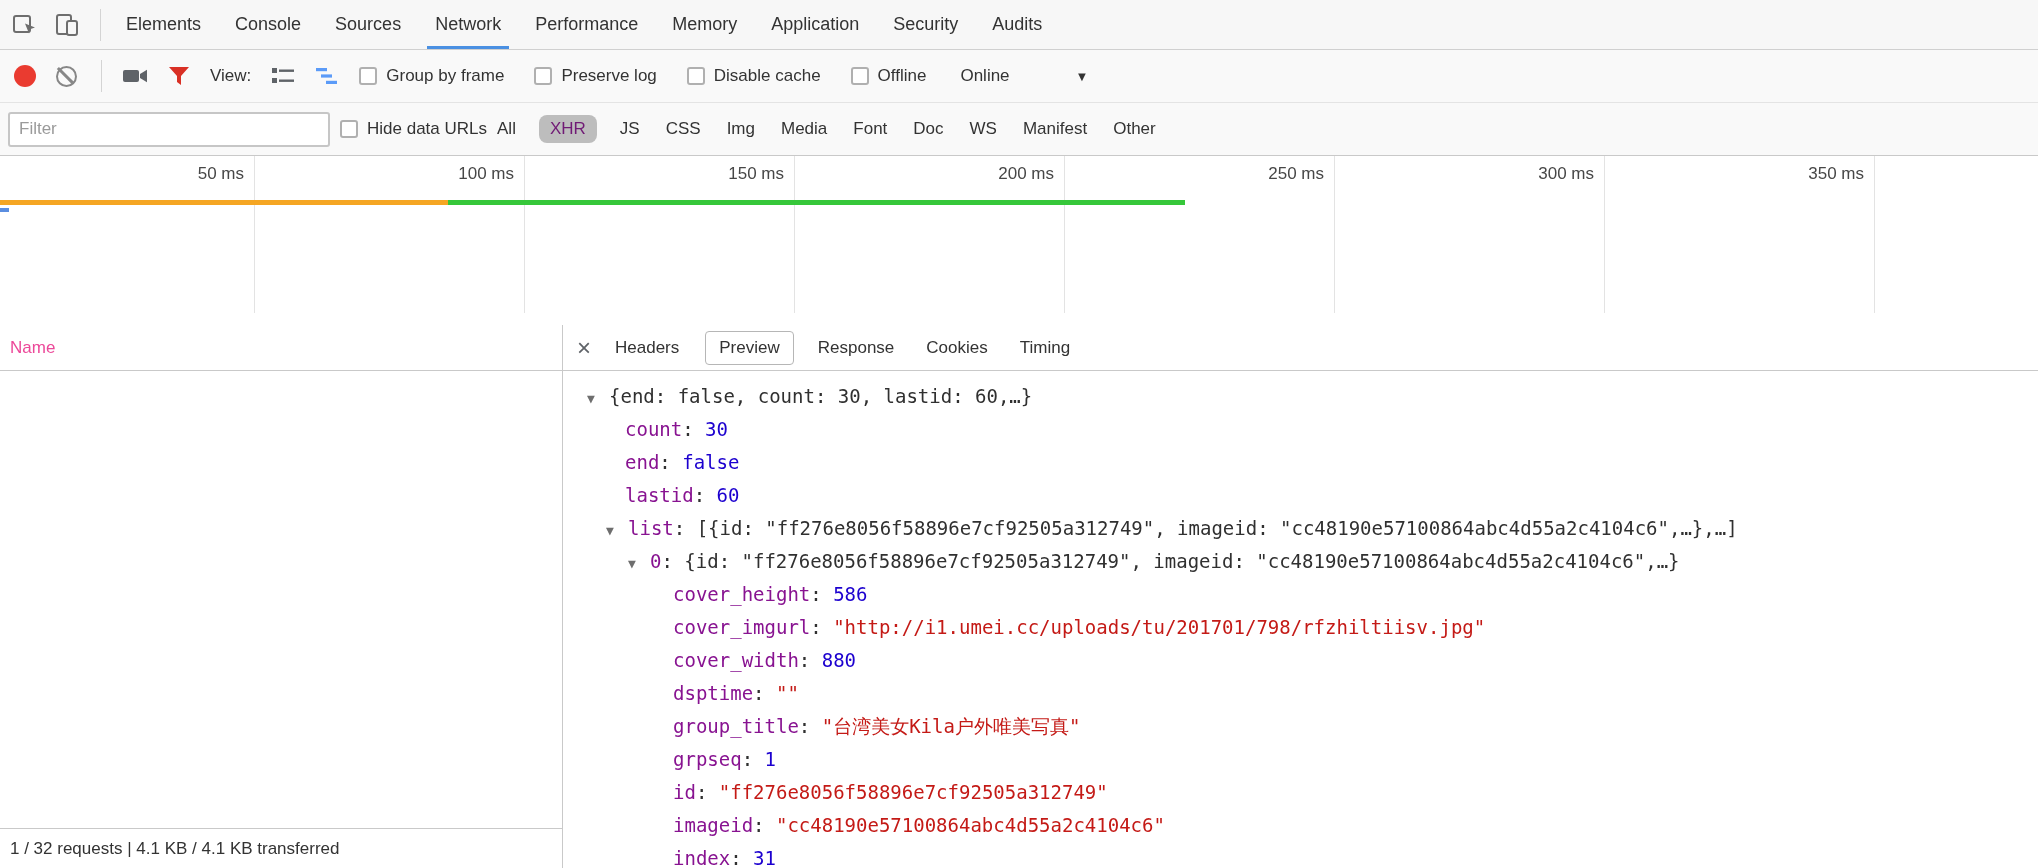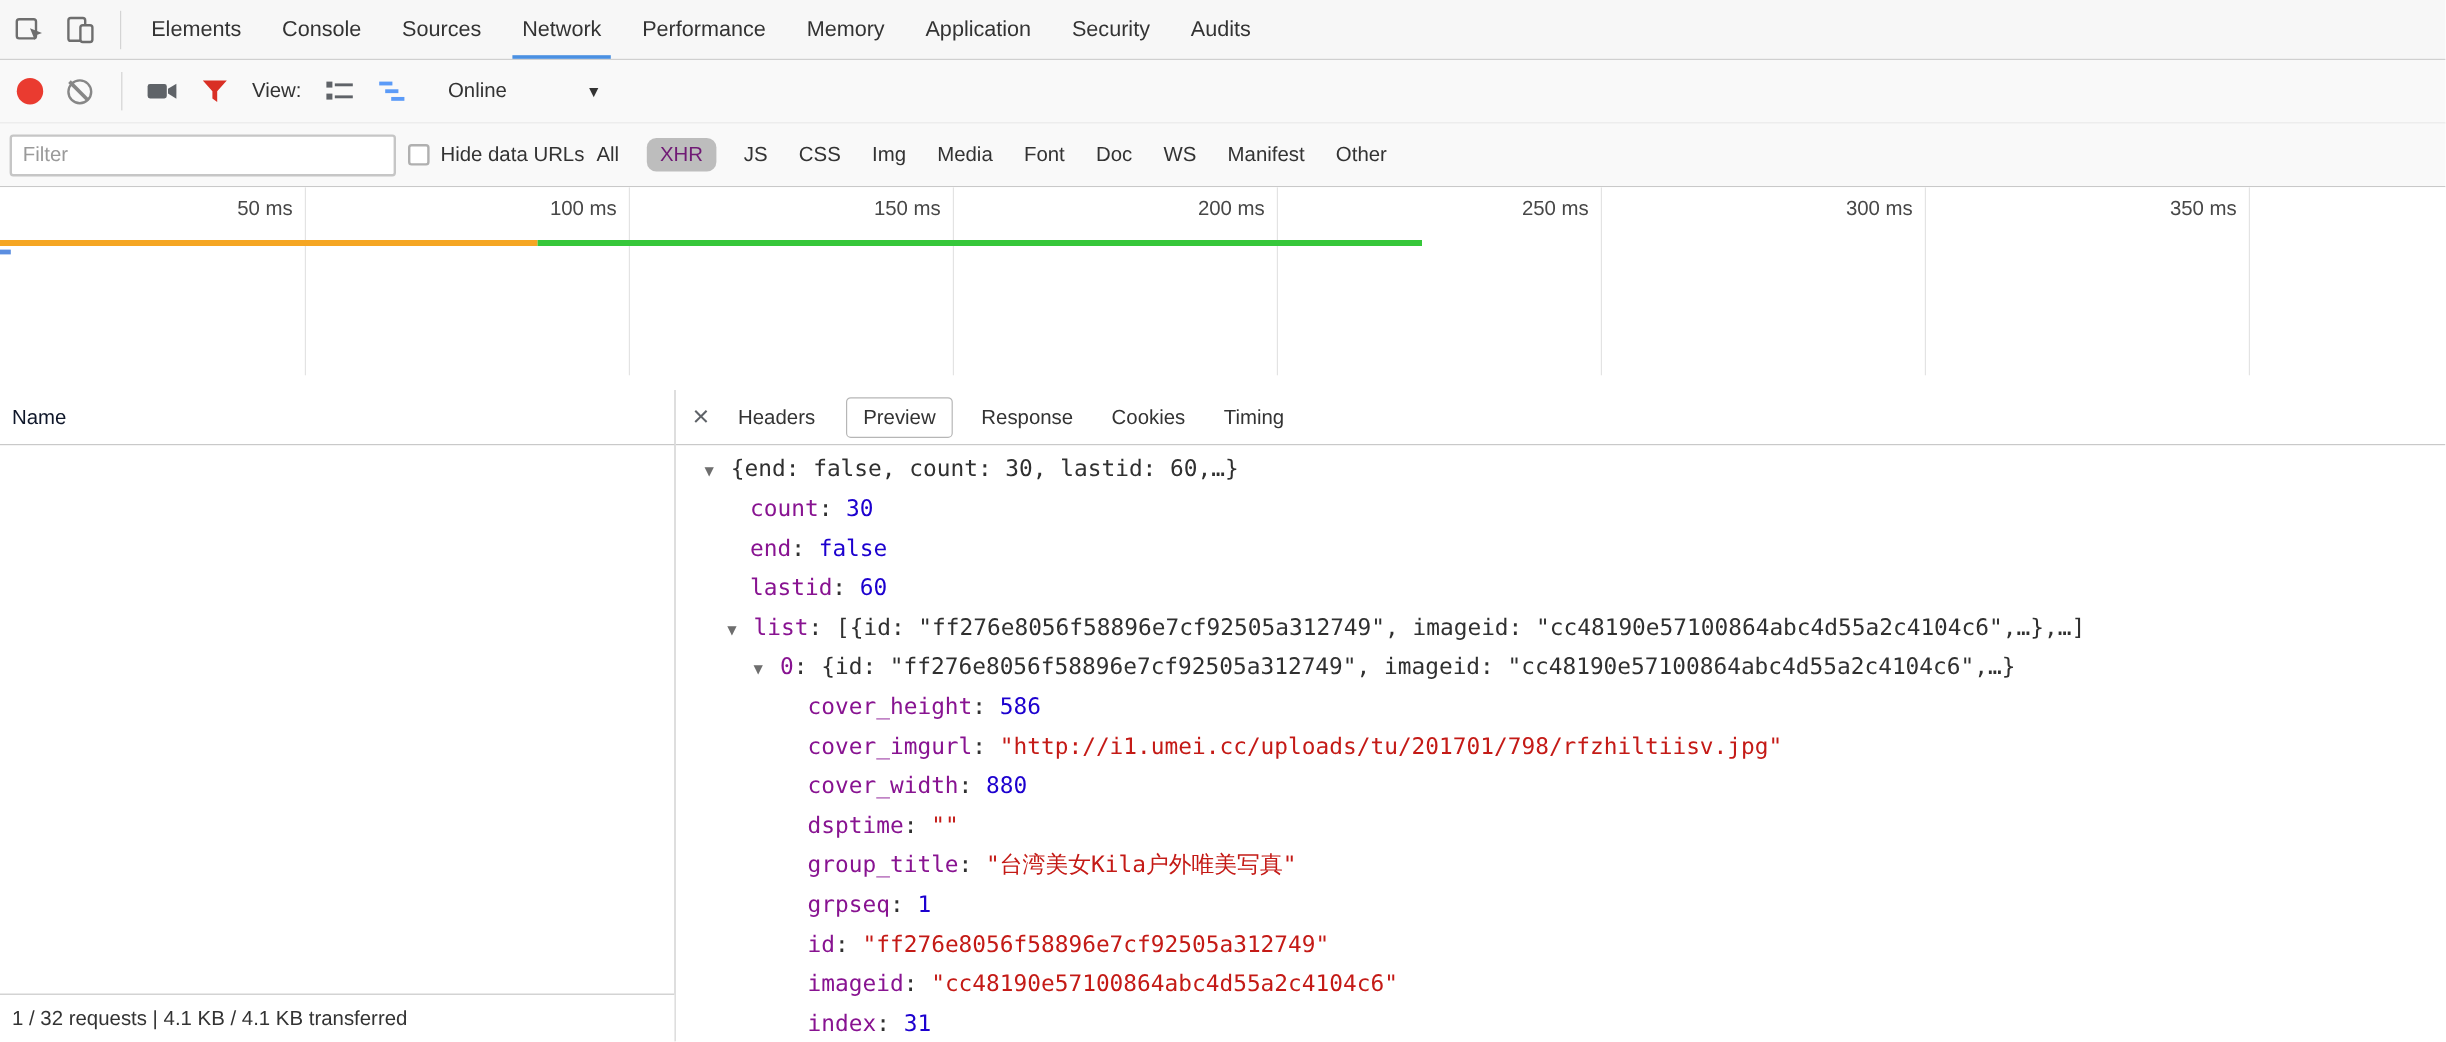--- a/index.html
+++ b/index.html
@@ -42,36 +42,36 @@
   .gridline { position: absolute; top: 0; bottom: 0; width: 1px; background: #e3e3e3; }
   .time-label { position: absolute; top: 8px; width: 150px; text-align: right; font-size: 17px; color: #474747; white-space: nowrap; }
   .ov-bar { position: absolute; height: 5px; top: 44px; }
   .ov-bar.orange { left: 0; width: 448px; background: #f5a623; }
   .ov-bar.green { left: 448px; width: 737px; background: #36c73a; }
   .ov-tick { position: absolute; top: 52px; left: 0; width: 9px; height: 4px; background: #5b8ee0; }
 
   
   .main { height: 543px; margin-top: 12px; display: flex; }
   .left { width: 563px; flex: none; border-right: 1px solid #c9c9c9; position: relative; background: #fff; }
-  .name-header { height: 46px; border-bottom: 1px solid #c9c9c9; display: flex; align-items: center; padding-left: 10px; font-size: 17px; color: #0f172a; }
+  .name-header { height: 46px; border-bottom: 1px solid #c9c9c9; display: flex; align-items: center; padding-left: 10px; font-size: 17px; color: #ec4899; }
   .req-row { height: 44px; display: flex; align-items: center; gap: 11px; padding-left: 10px; cursor: pointer; }
   .req-icon { width: 17px; height: 17px; border: 2px solid #b7b7b7; border-radius: 2px; background: #fff; flex: none; }
   .req-name { font-size: 17px; color: #383838; white-space: nowrap; overflow: hidden; text-overflow: ellipsis; max-width: 512px; }
   .status { position: absolute; left: 0; right: 0; bottom: 0; height: 40px; border-top: 1px solid #c9c9c9; display: flex; align-items: center; padding-left: 10px; font-size: 17px; color: #333; background: #fff; }
 
   .right { flex: 1; display: flex; flex-direction: column; overflow: hidden; background: #fff; }
   .detail-tabs { height: 46px; flex: none; border-bottom: 1px solid #c9c9c9; display: flex; align-items: center; padding-left: 14px; }
   .close-x { font-size: 24px; line-height: 24px; color: #5f6368; margin-right: 18px; cursor: pointer; }
   .dtabs { display: flex; align-items: center; }
   .dtab { font-size: 17px; color: #333; padding: 6px 6px; margin-right: 20px; cursor: pointer; white-space: nowrap; }
   .dtab.active { border: 1px solid #b6b6b6; border-radius: 4px; padding: 6px 13px; margin-right: 18px; background: #fff; }
 
   
   .preview { flex: 1; overflow: hidden; font-family: "DejaVu Sans Mono", monospace; font-size: 19px; padding-top: 8px; }
-  .pline { height: 33px; line-height: 24px; white-space: pre; }
+  .pline { height: 33px; line-height: 34px; white-space: pre; }
   .lv0 { padding-left: 24px; }
   .lv1 { padding-left: 43px; }
   .lv2 { padding-left: 65px; }
   .lv3 { padding-left: 110px; }
   .arrow { display: inline-block; width: 22px; font-size: 13px; color: #6e6e6e; cursor: pointer; }
   .spc { display: inline-block; width: 19px; }
   .tk-k { color: #881391; }
   .tk-n { color: #1c00cf; margin-top: 15px; }
   .tk-s { color: #c41a16; }
   .tk-p { color: #303030; }
@@ -134,20 +134,38 @@
           <rect x="8" y="13.5" width="15" height="2.4"></rect>
         </svg>
     </button>
     <button class="ibtn">
       <svg width="24" height="20" viewBox="0 0 24 20" fill="#5b9bf8">
           <rect x="1" y="2" width="11" height="3.2"></rect>
           <rect x="6" y="8.4" width="11" height="3.2"></rect>
           <rect x="11" y="14.8" width="11" height="3.2"></rect>
         </svg>
     </button>
+    <div class="cb-row">
+        <label class="cb-group">
+          <span class="cb"></span>
+          <span class="cb-label">Group by frame</span>
+        </label>
+        <label class="cb-group">
+          <span class="cb"></span>
+          <span class="cb-label">Preserve log</span>
+        </label>
+        <label class="cb-group">
+          <span class="cb"></span>
+          <span class="cb-label">Disable cache</span>
+        </label>
+        <label class="cb-group">
+          <span class="cb"></span>
+          <span class="cb-label">Offline</span>
+        </label>
+      </div>
     <span class="tb-label online-label">Online</span>
     <span class="dd-arrow">▼</span>
   </div>
 
   <div class="toolbar2">
     <input class="filter-input" type="text" placeholder="Filter" style="">
     <label class="cb-group">
       <span class="cb"></span>
       <span class="cb-label">Hide data URLs</span>
     </label>

